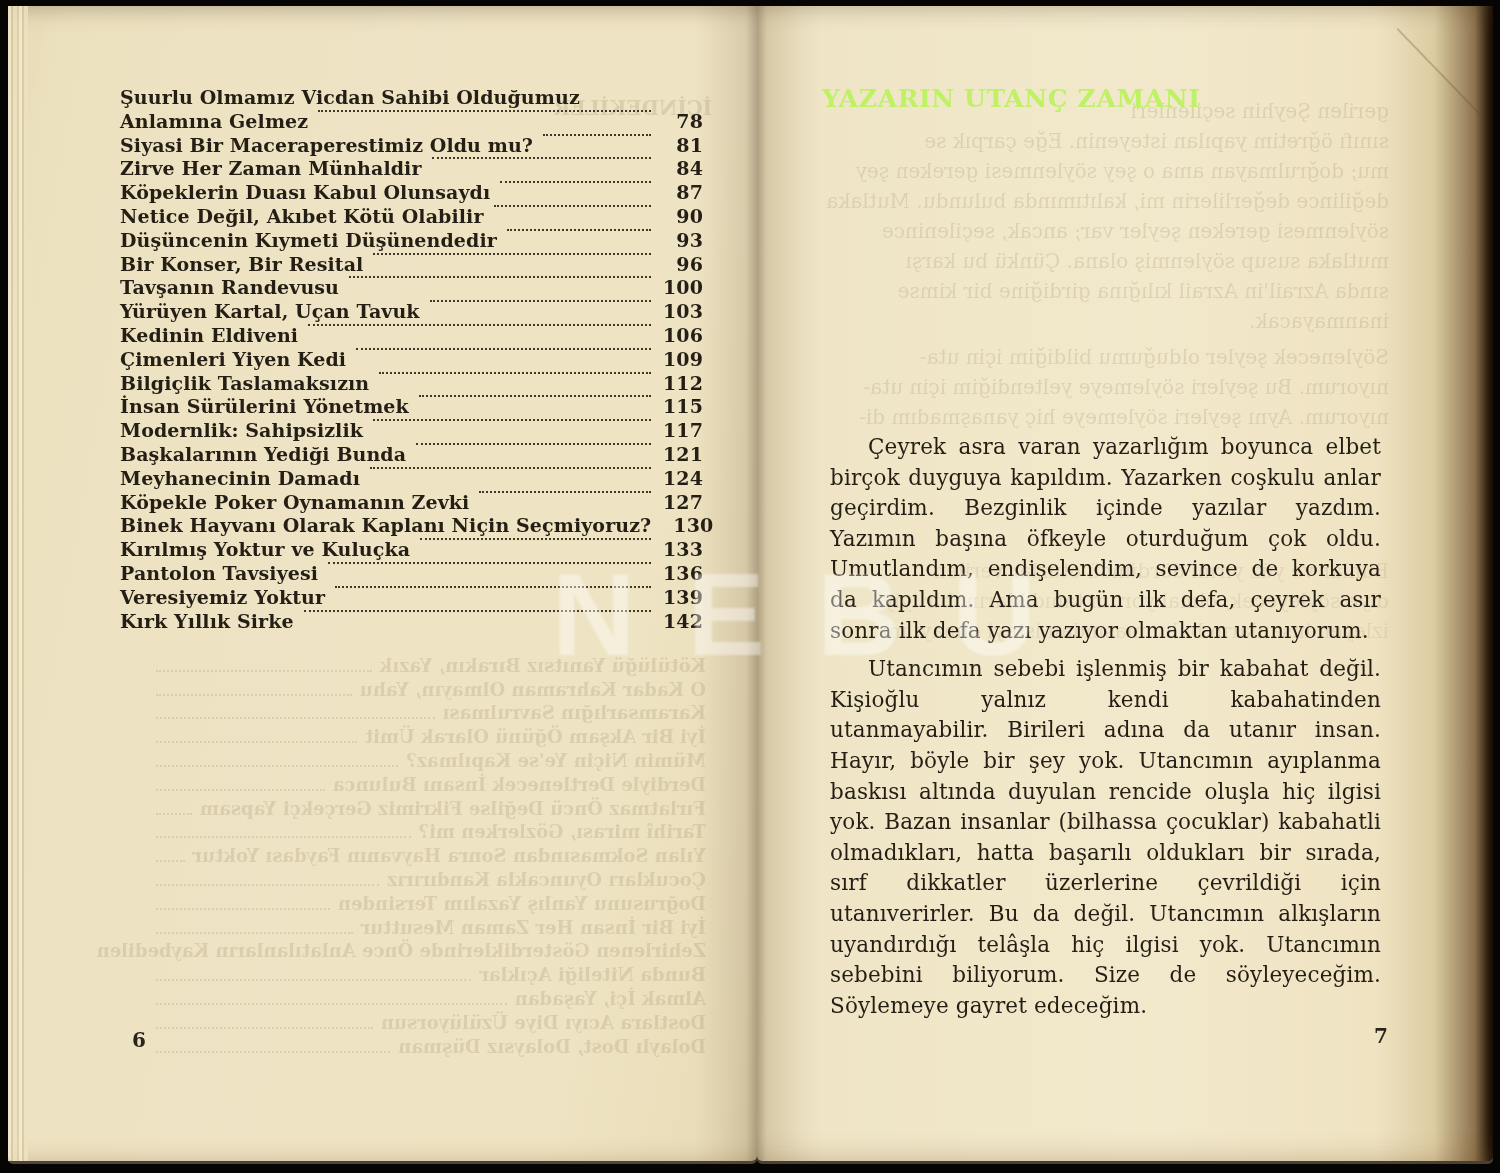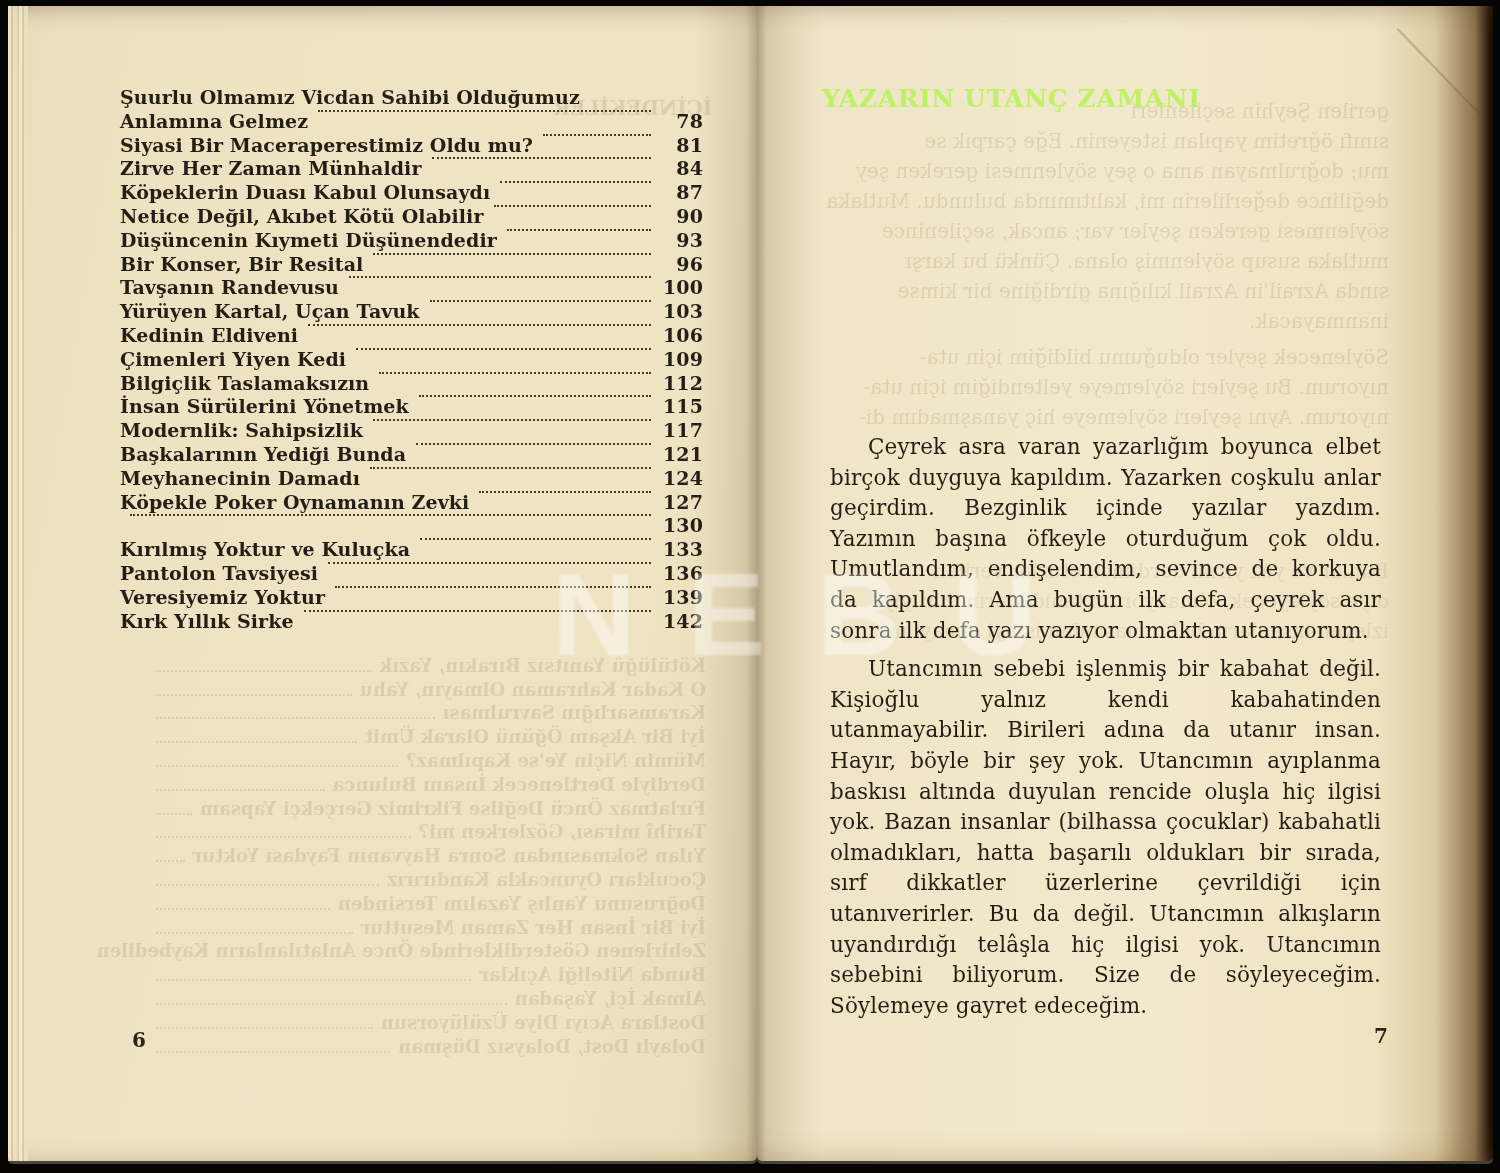--- a/index.html
+++ b/index.html
@@ -234,20 +234,21 @@
         <span class="toc-label">Meyhanecinin Damadı</span>
         <span class="toc-leader"></span>
         <span class="toc-page">124</span>
       </div>
       <div class="toc-row">
         <span class="toc-label">Köpekle Poker Oynamanın Zevki</span>
         <span class="toc-leader"></span>
         <span class="toc-page">127</span>
       </div>
       <div class="toc-row">
+        <span class="toc-label">Binek Hayvanı Olarak Kaplanı Niçin Seçmiyoruz?</span>
         <span class="toc-leader"></span>
         <span class="toc-page">130</span>
       </div>
       <div class="toc-row">
         <span class="toc-label">Kırılmış Yoktur ve Kuluçka</span>
         <span class="toc-leader"></span>
         <span class="toc-page">133</span>
       </div>
       <div class="toc-row">
         <span class="toc-label">Pantolon Tavsiyesi</span>

